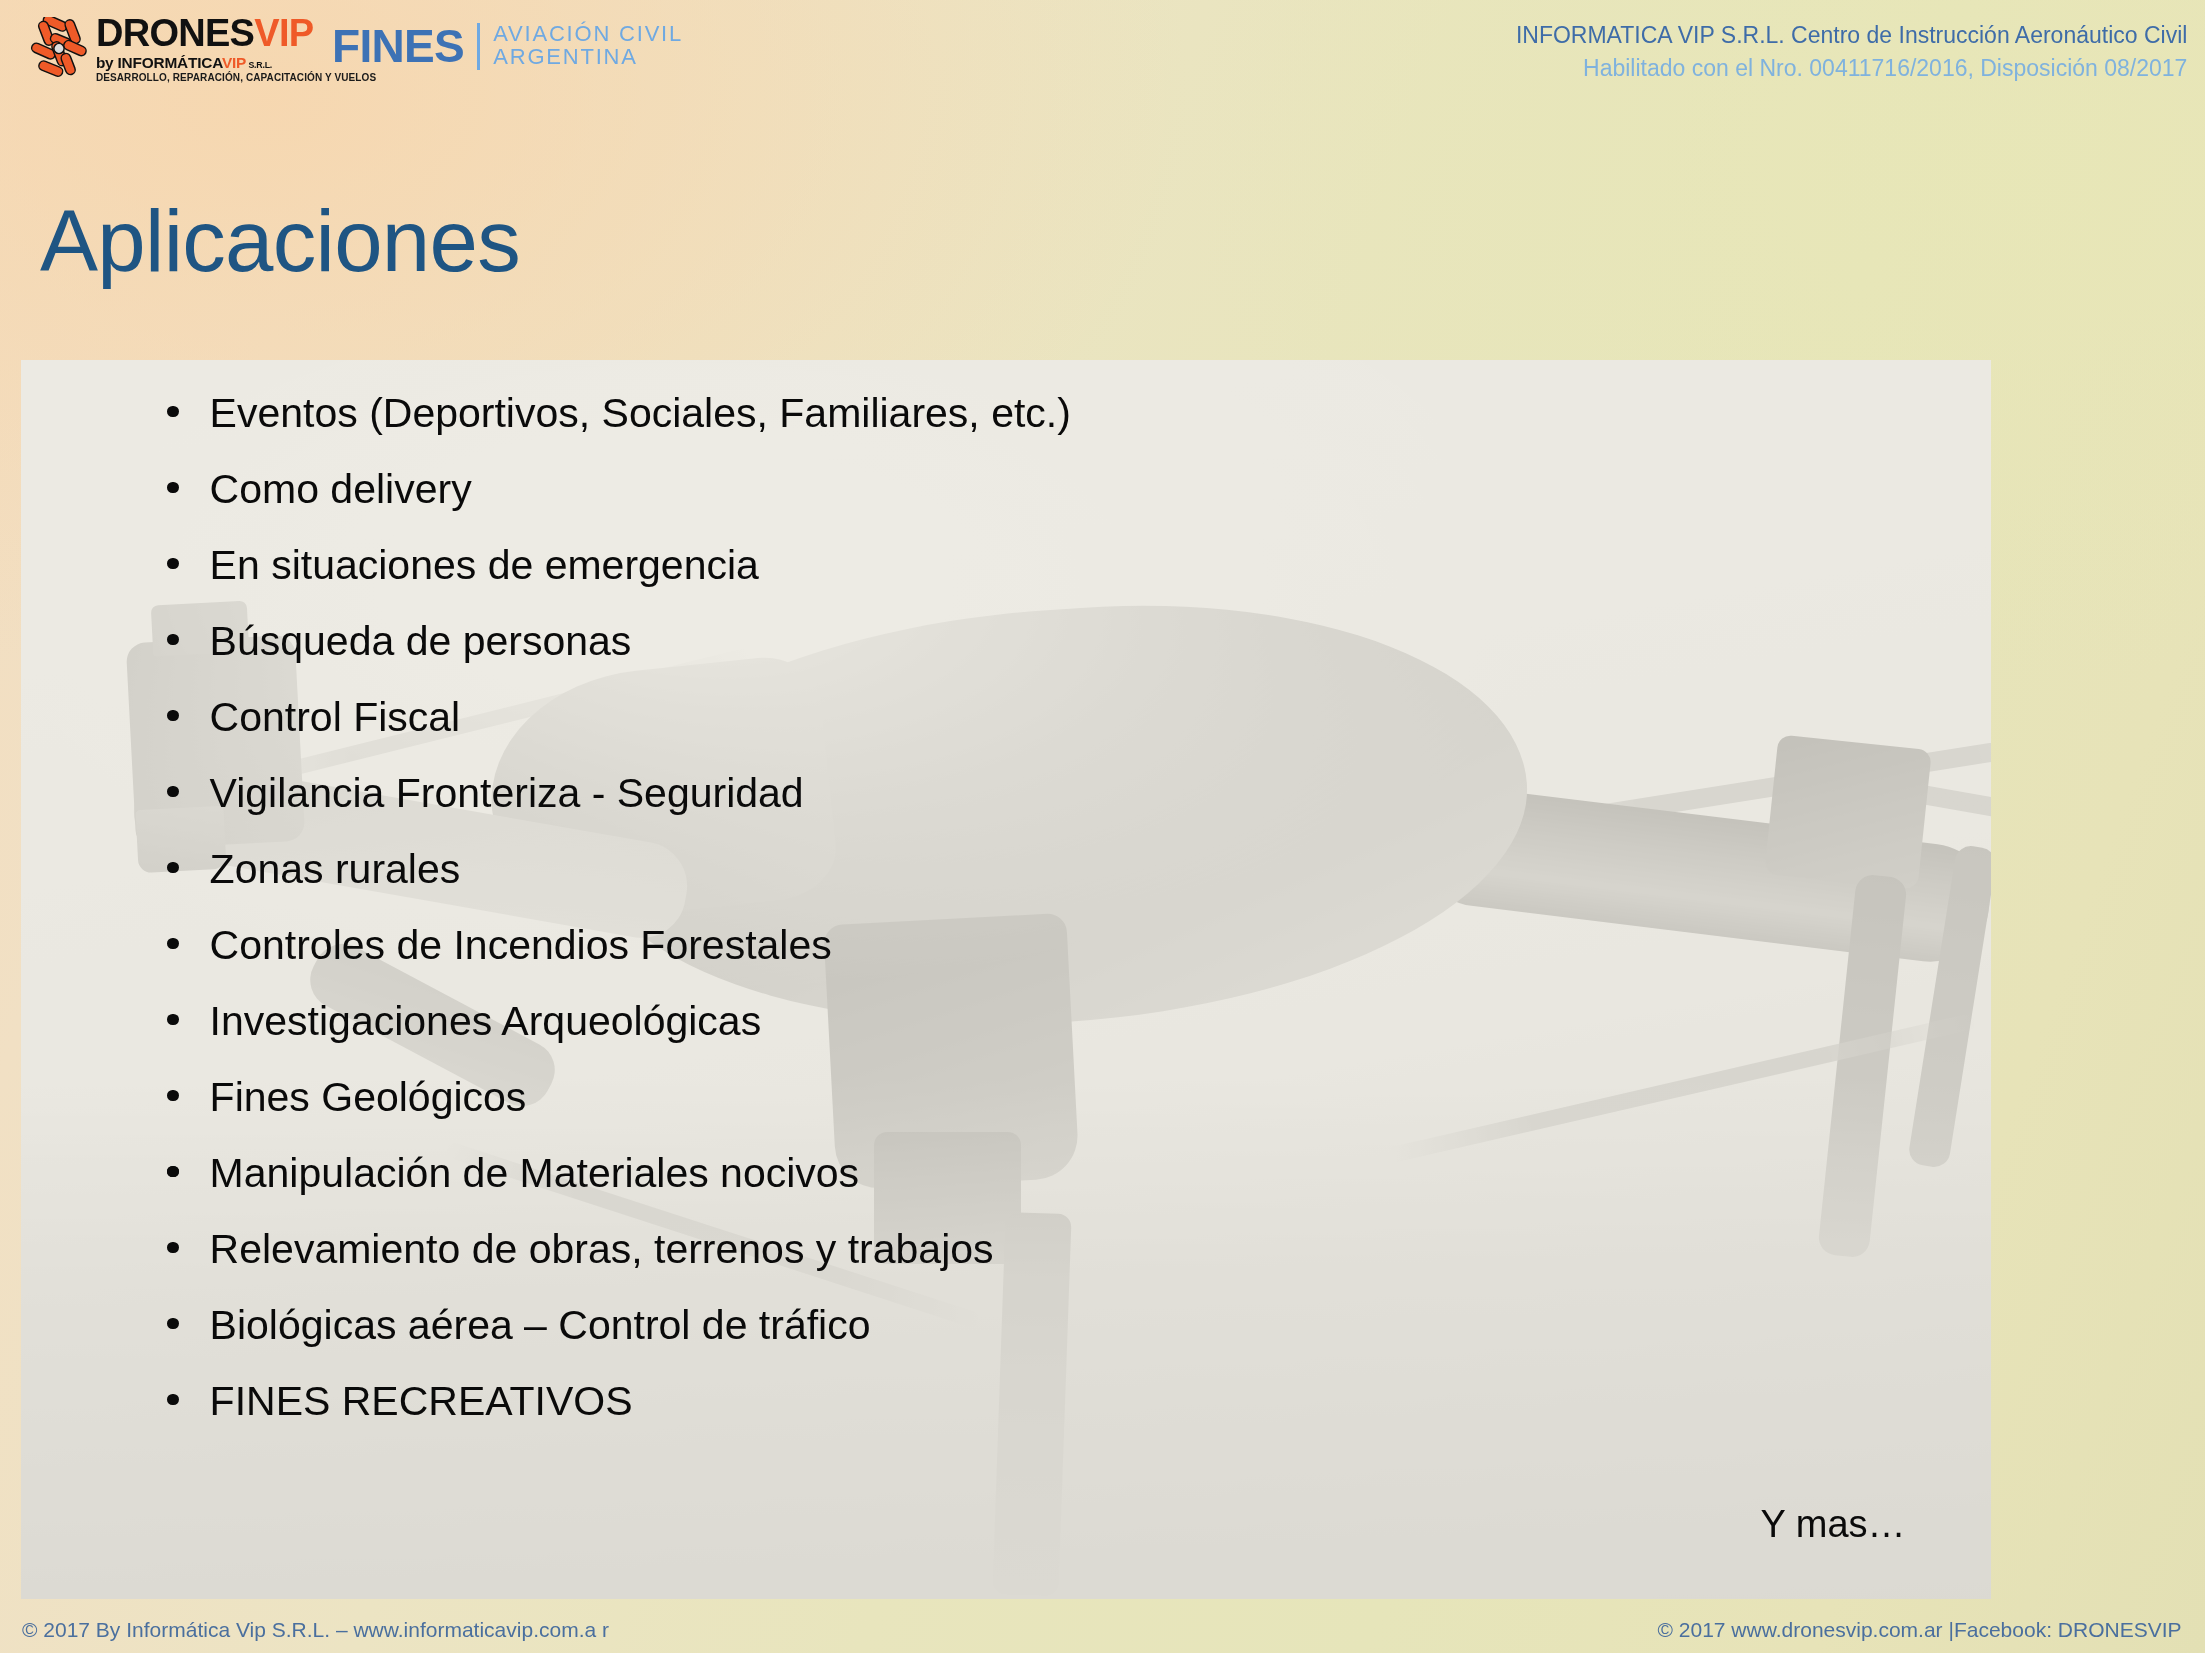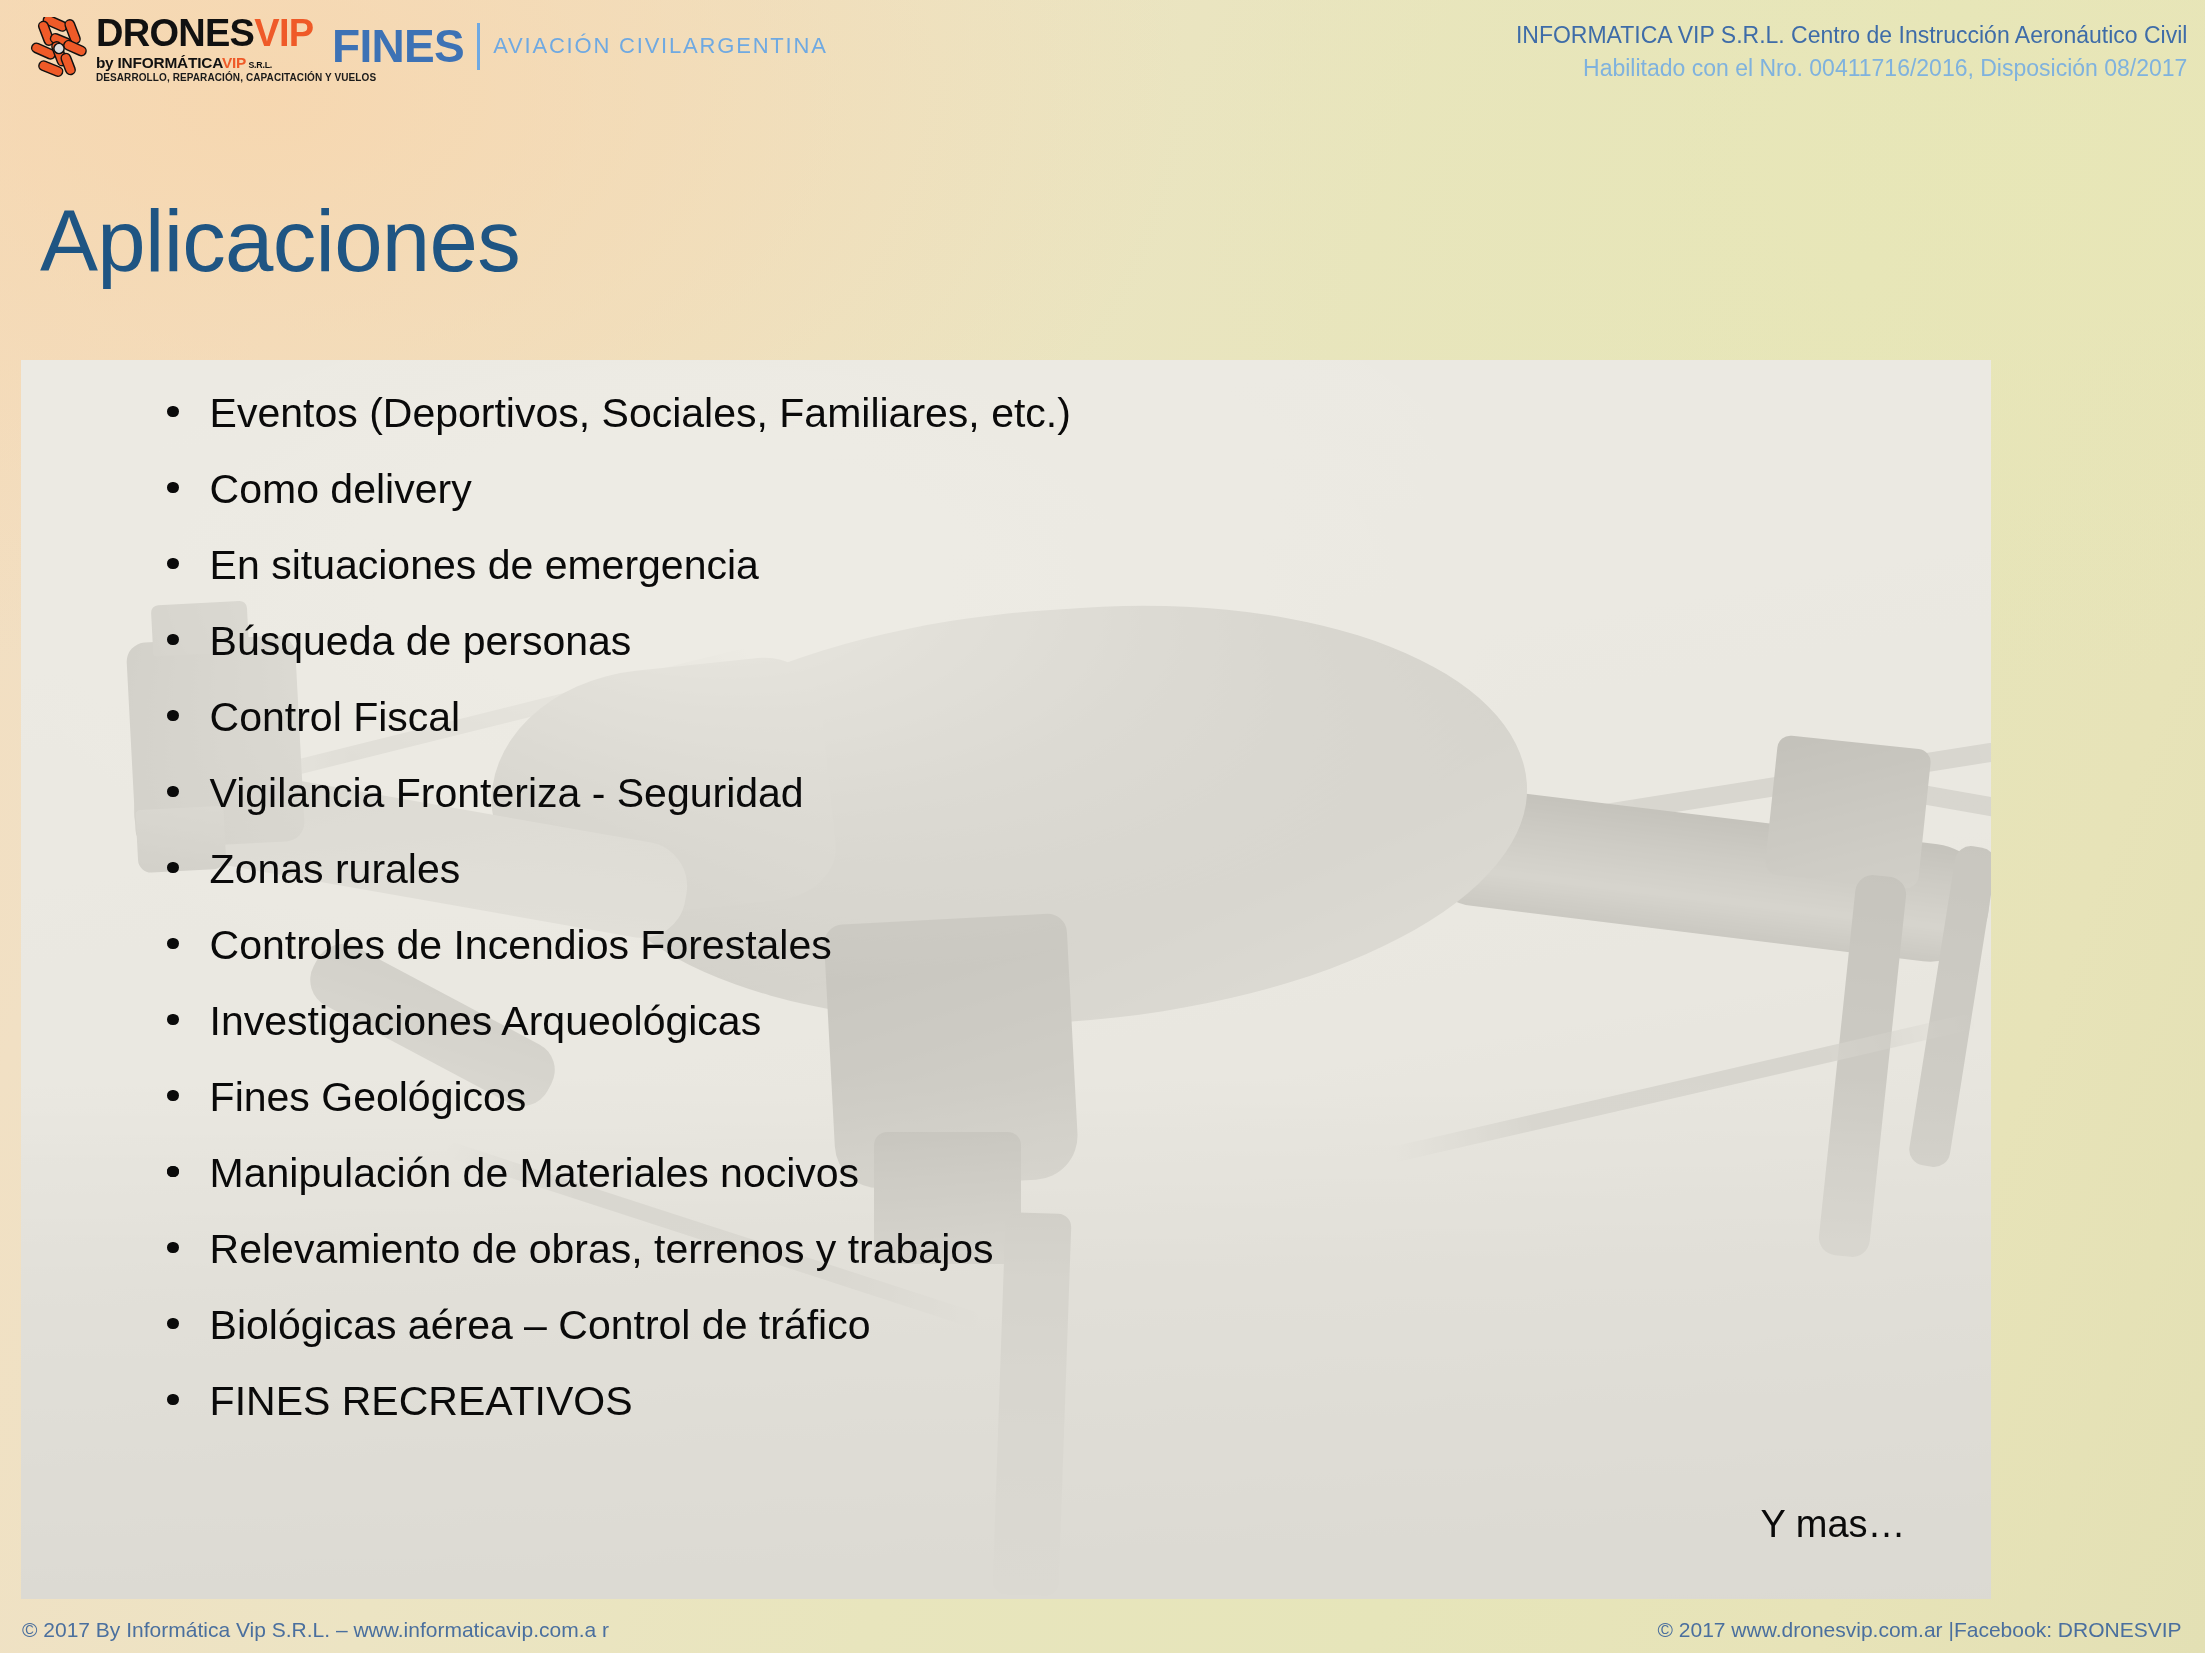--- a/index.html
+++ b/index.html
@@ -110,21 +110,21 @@
     line-height: 1;
   }
   .anac-divider {
     width: 2.9px;
     height: 47px;
     background: #6fa9e2;
     margin: 0 13.2px;
   }
   .anac-sub {
     display: flex;
-    flex-direction: row;
+    flex-direction: column;
     line-height: 1.04;
     color: #6fa9e2;
     font-size: 22px;
     letter-spacing: 1.8px;
     font-weight: normal;
   }
 
   
   .header-right {
     position: absolute;

